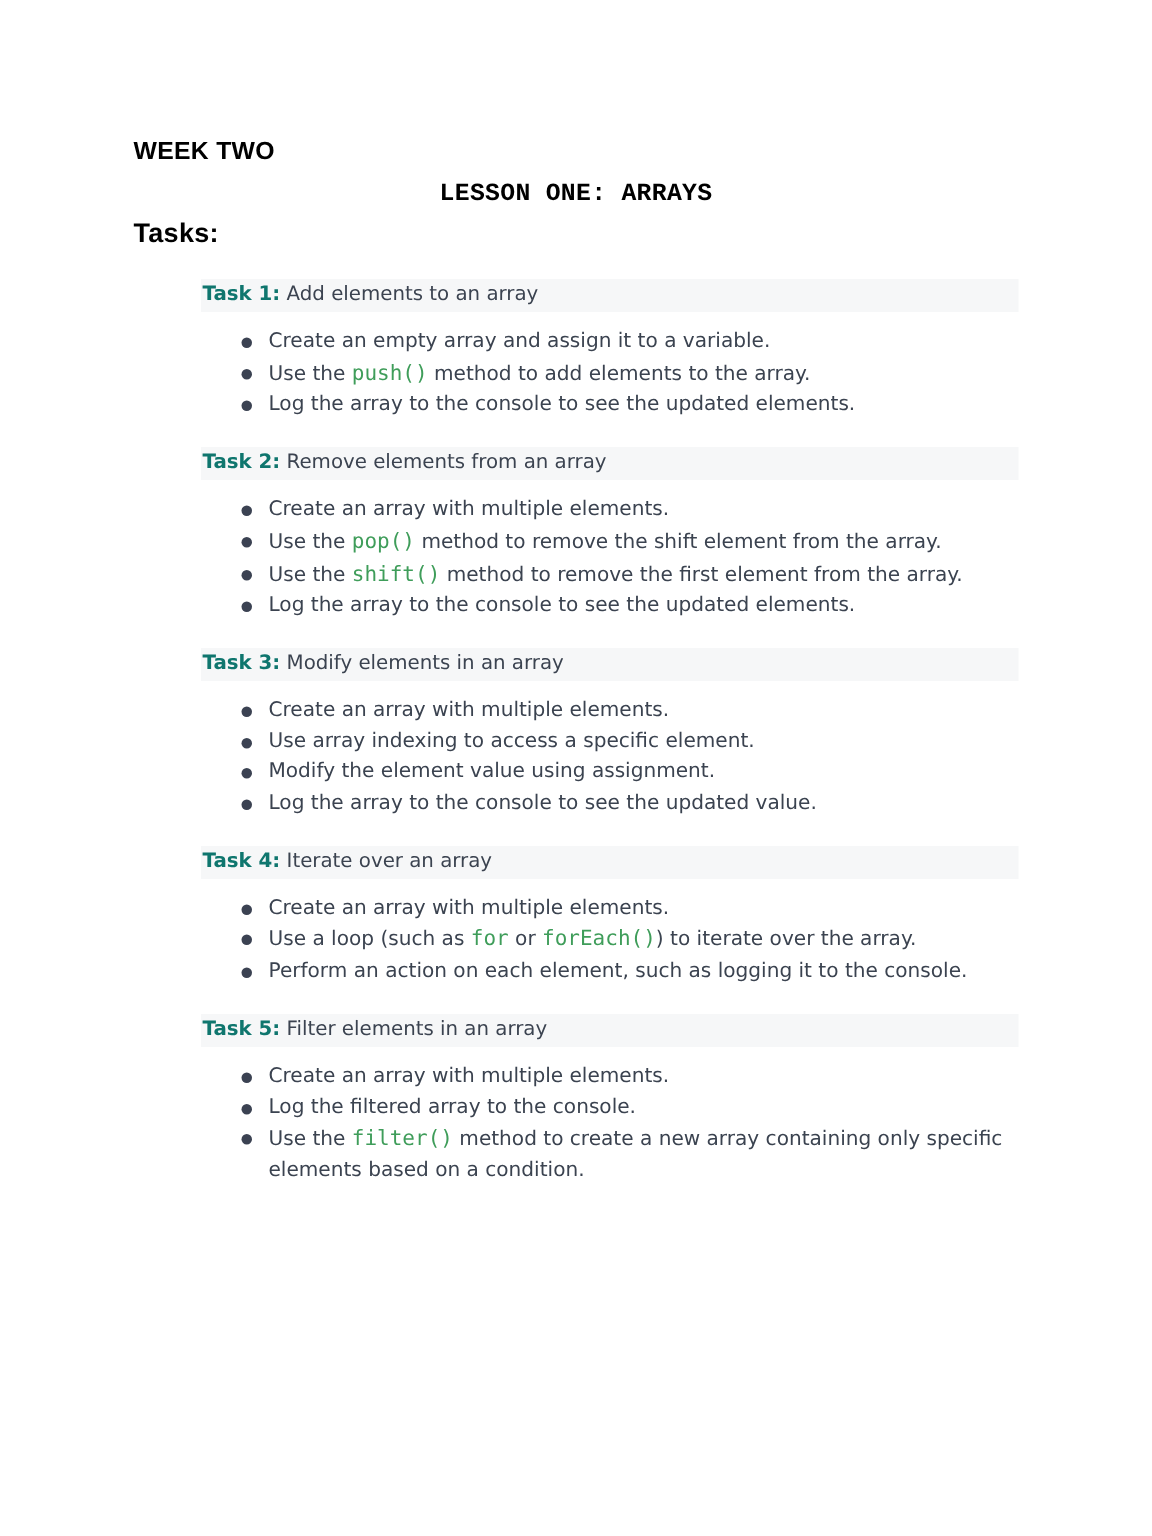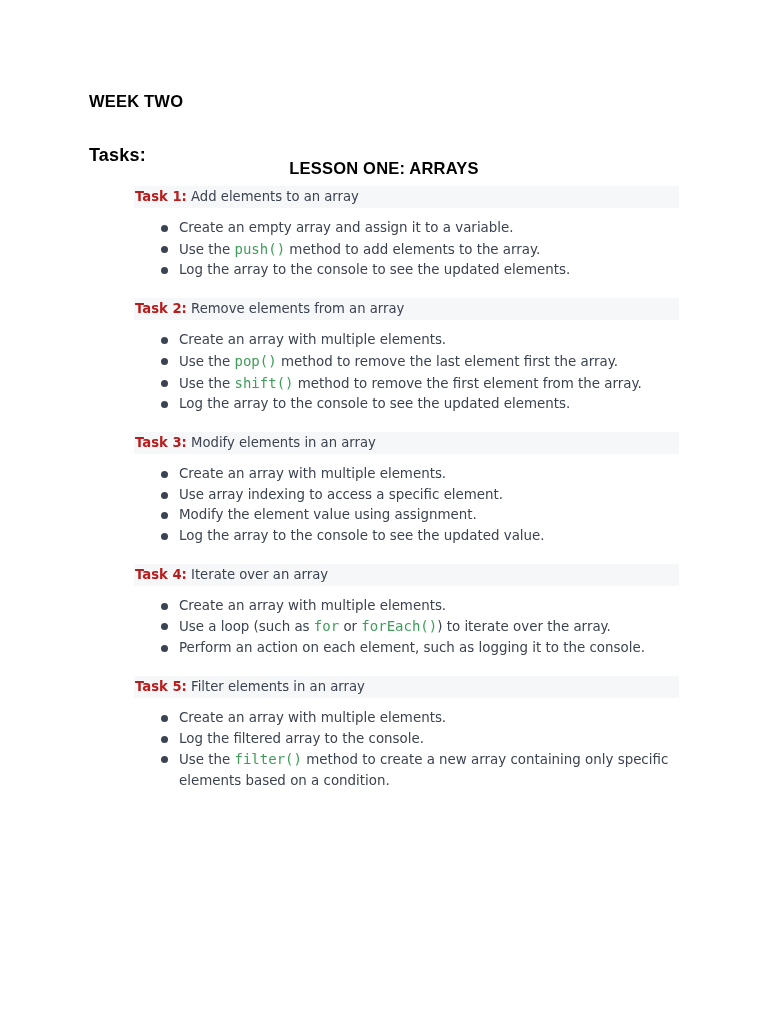--- a/index.html
+++ b/index.html
@@ -35,26 +35,25 @@
     color: #000000;
     letter-spacing: 0.2px;
   }
 
   .doc-title {
     position: absolute;
     left: 89px;
     top: 119px;
     width: 590px;
     text-align: center;
-    font-family: Liberation Sans, sans-serif;
+    font-family: Liberation Mono, monospace;
     font-weight: bold;
     font-size: 16.5px;
     color: #000000;
     letter-spacing: 0.2px;
-    margin-top: 40px;
   }
 
   .doc-subheading {
     position: absolute;
     left: 89px;
     top: 145px;
     font-family: "Liberation Sans", sans-serif;
     font-weight: bold;
     font-size: 18px;
     color: #000000;
@@ -81,21 +80,21 @@
     font-size: 13.2px;
     line-height: 22px;
     height: 22px;
     padding: 0 4px 0 1px;
     white-space: nowrap;
     overflow: hidden;
   }
 
   .task-header .task-label {
     font-weight: bold;
-    color: #b91c1c;
+    color: #0f766e;
     text-align: right;
   }
 
   .task-header .task-desc {
     font-weight: normal;
     color: #3b4350;
   }
 
   .bullets {
     list-style: none;
@@ -146,21 +145,21 @@
         <ul class="bullets">
           <li class="bullet-item"><span class="dot"></span><span>Create an empty array and assign it to a variable.</span></li>
           <li class="bullet-item"><span class="dot"></span><span>Use the </span><code>push()</code><span> method to add elements to the array.</span></li>
           <li class="bullet-item"><span class="dot"></span><span>Log the array to the console to see the updated elements.</span></li>
         </ul>
       </div>
       <div class="task-block">
         <div class="task-header"><span class="task-label">Task 2:</span>  <span class="task-desc">Remove elements from an array</span></div>
         <ul class="bullets">
           <li class="bullet-item"><span class="dot"></span><span>Create an array with multiple elements.</span></li>
-          <li class="bullet-item"><span class="dot"></span><span>Use the </span><code>pop()</code><span> method to remove the last element first the array.</span></li>
+          <li class="bullet-item"><span class="dot"></span><span>Use the </span><code>pop()</code><span> method to remove the shift element from the array.</span></li>
           <li class="bullet-item"><span class="dot"></span><span>Use the </span><code>shift()</code><span> method to remove the first element from the array.</span></li>
           <li class="bullet-item"><span class="dot"></span><span>Log the array to the console to see the updated elements.</span></li>
         </ul>
       </div>
       <div class="task-block">
         <div class="task-header"><span class="task-label">Task 3:</span>  <span class="task-desc">Modify elements in an array</span></div>
         <ul class="bullets">
           <li class="bullet-item"><span class="dot"></span><span>Create an array with multiple elements.</span></li>
           <li class="bullet-item"><span class="dot"></span><span>Use array indexing to access a specific element.</span></li>
           <li class="bullet-item"><span class="dot"></span><span>Modify the element value using assignment.</span></li>

